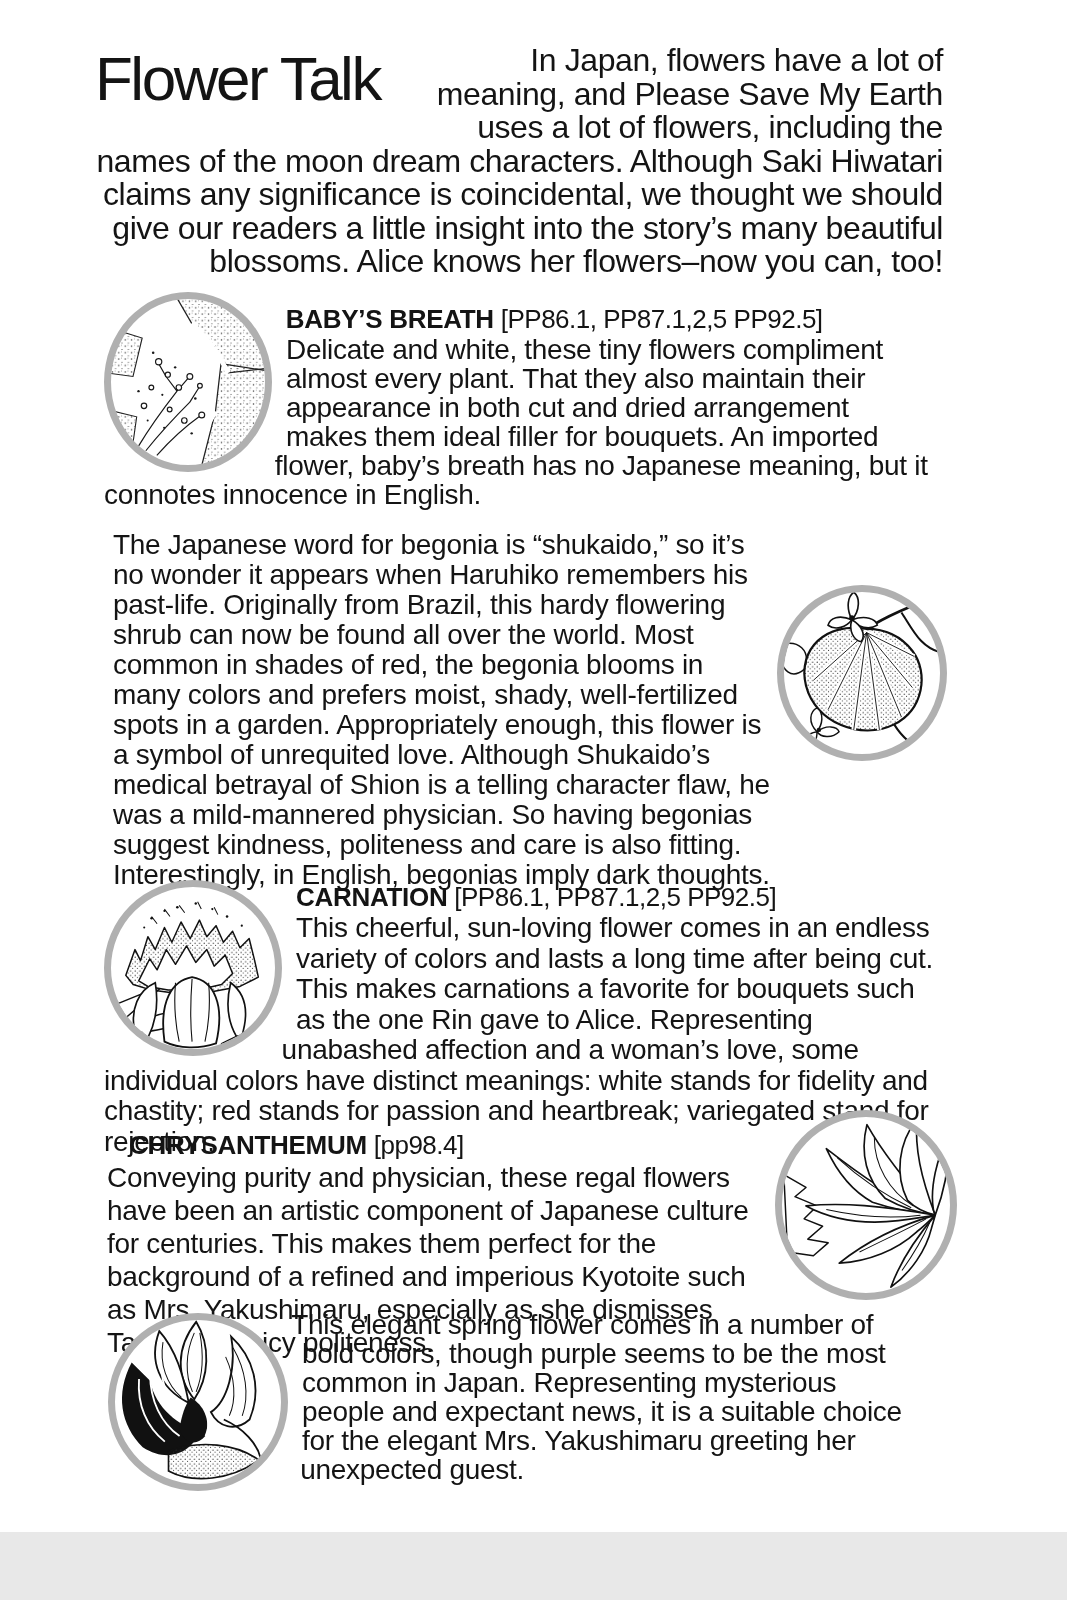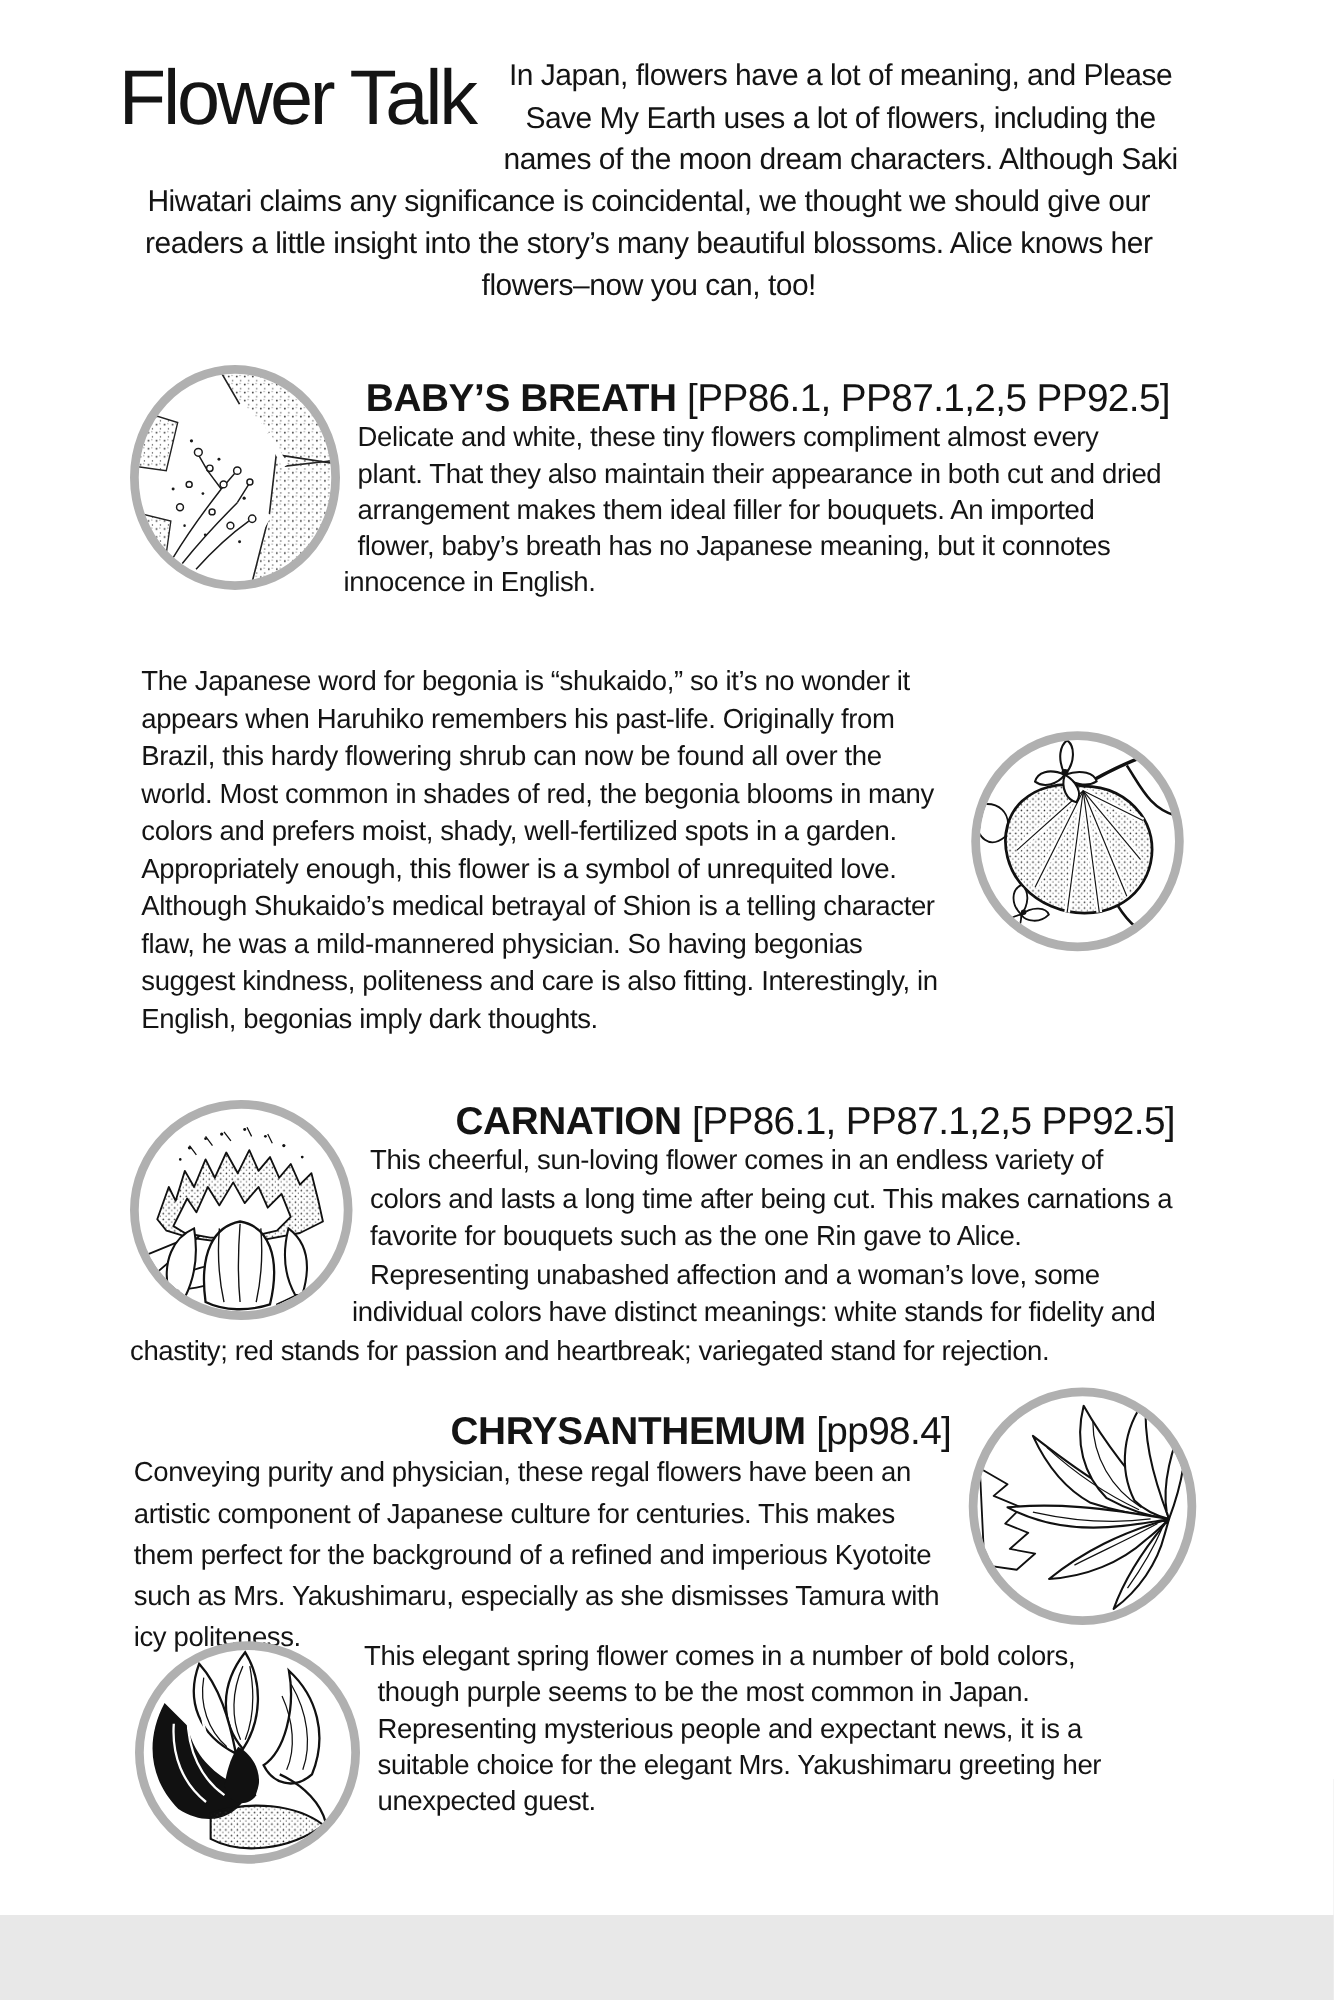--- a/index.html
+++ b/index.html
@@ -21,35 +21,34 @@
   
   .header{position:absolute;top:44px;left:95px;width:848px;}
   .title{
     float:left;
     font-size:62px;line-height:70px;font-weight:400;
     letter-spacing:-2.5px;
     margin:0 22px 4px 0;
     white-space:nowrap;
   }
   .intro{
-    font-size:24px;line-height:33.5px;
+    font-size:32px;line-height:33.5px;
     letter-spacing:-0.4px;
-    text-align:center;
+    text-align:right;
   }
   
   .entry{position:absolute;}
   .entry h2{
-    font-size:31px;line-height:30px;font-weight:700;
+    font-size:26px;line-height:30px;font-weight:700;
     letter-spacing:-0.3px;
     margin-bottom:1px;
-    text-align:right;
   }
   .entry h2 .refs{font-weight:400;letter-spacing:-0.5px;}
   .entry p{
-    font-size:22px;line-height:30px;
+    font-size:28px;line-height:30px;
     letter-spacing:-0.3px;
   }
   .circle{
     width:168px;height:180px;
     border:7px solid var(--ring);
     border-radius:50%;
     overflow:hidden;
     background:#fff;
     shape-margin:12px;
   }

